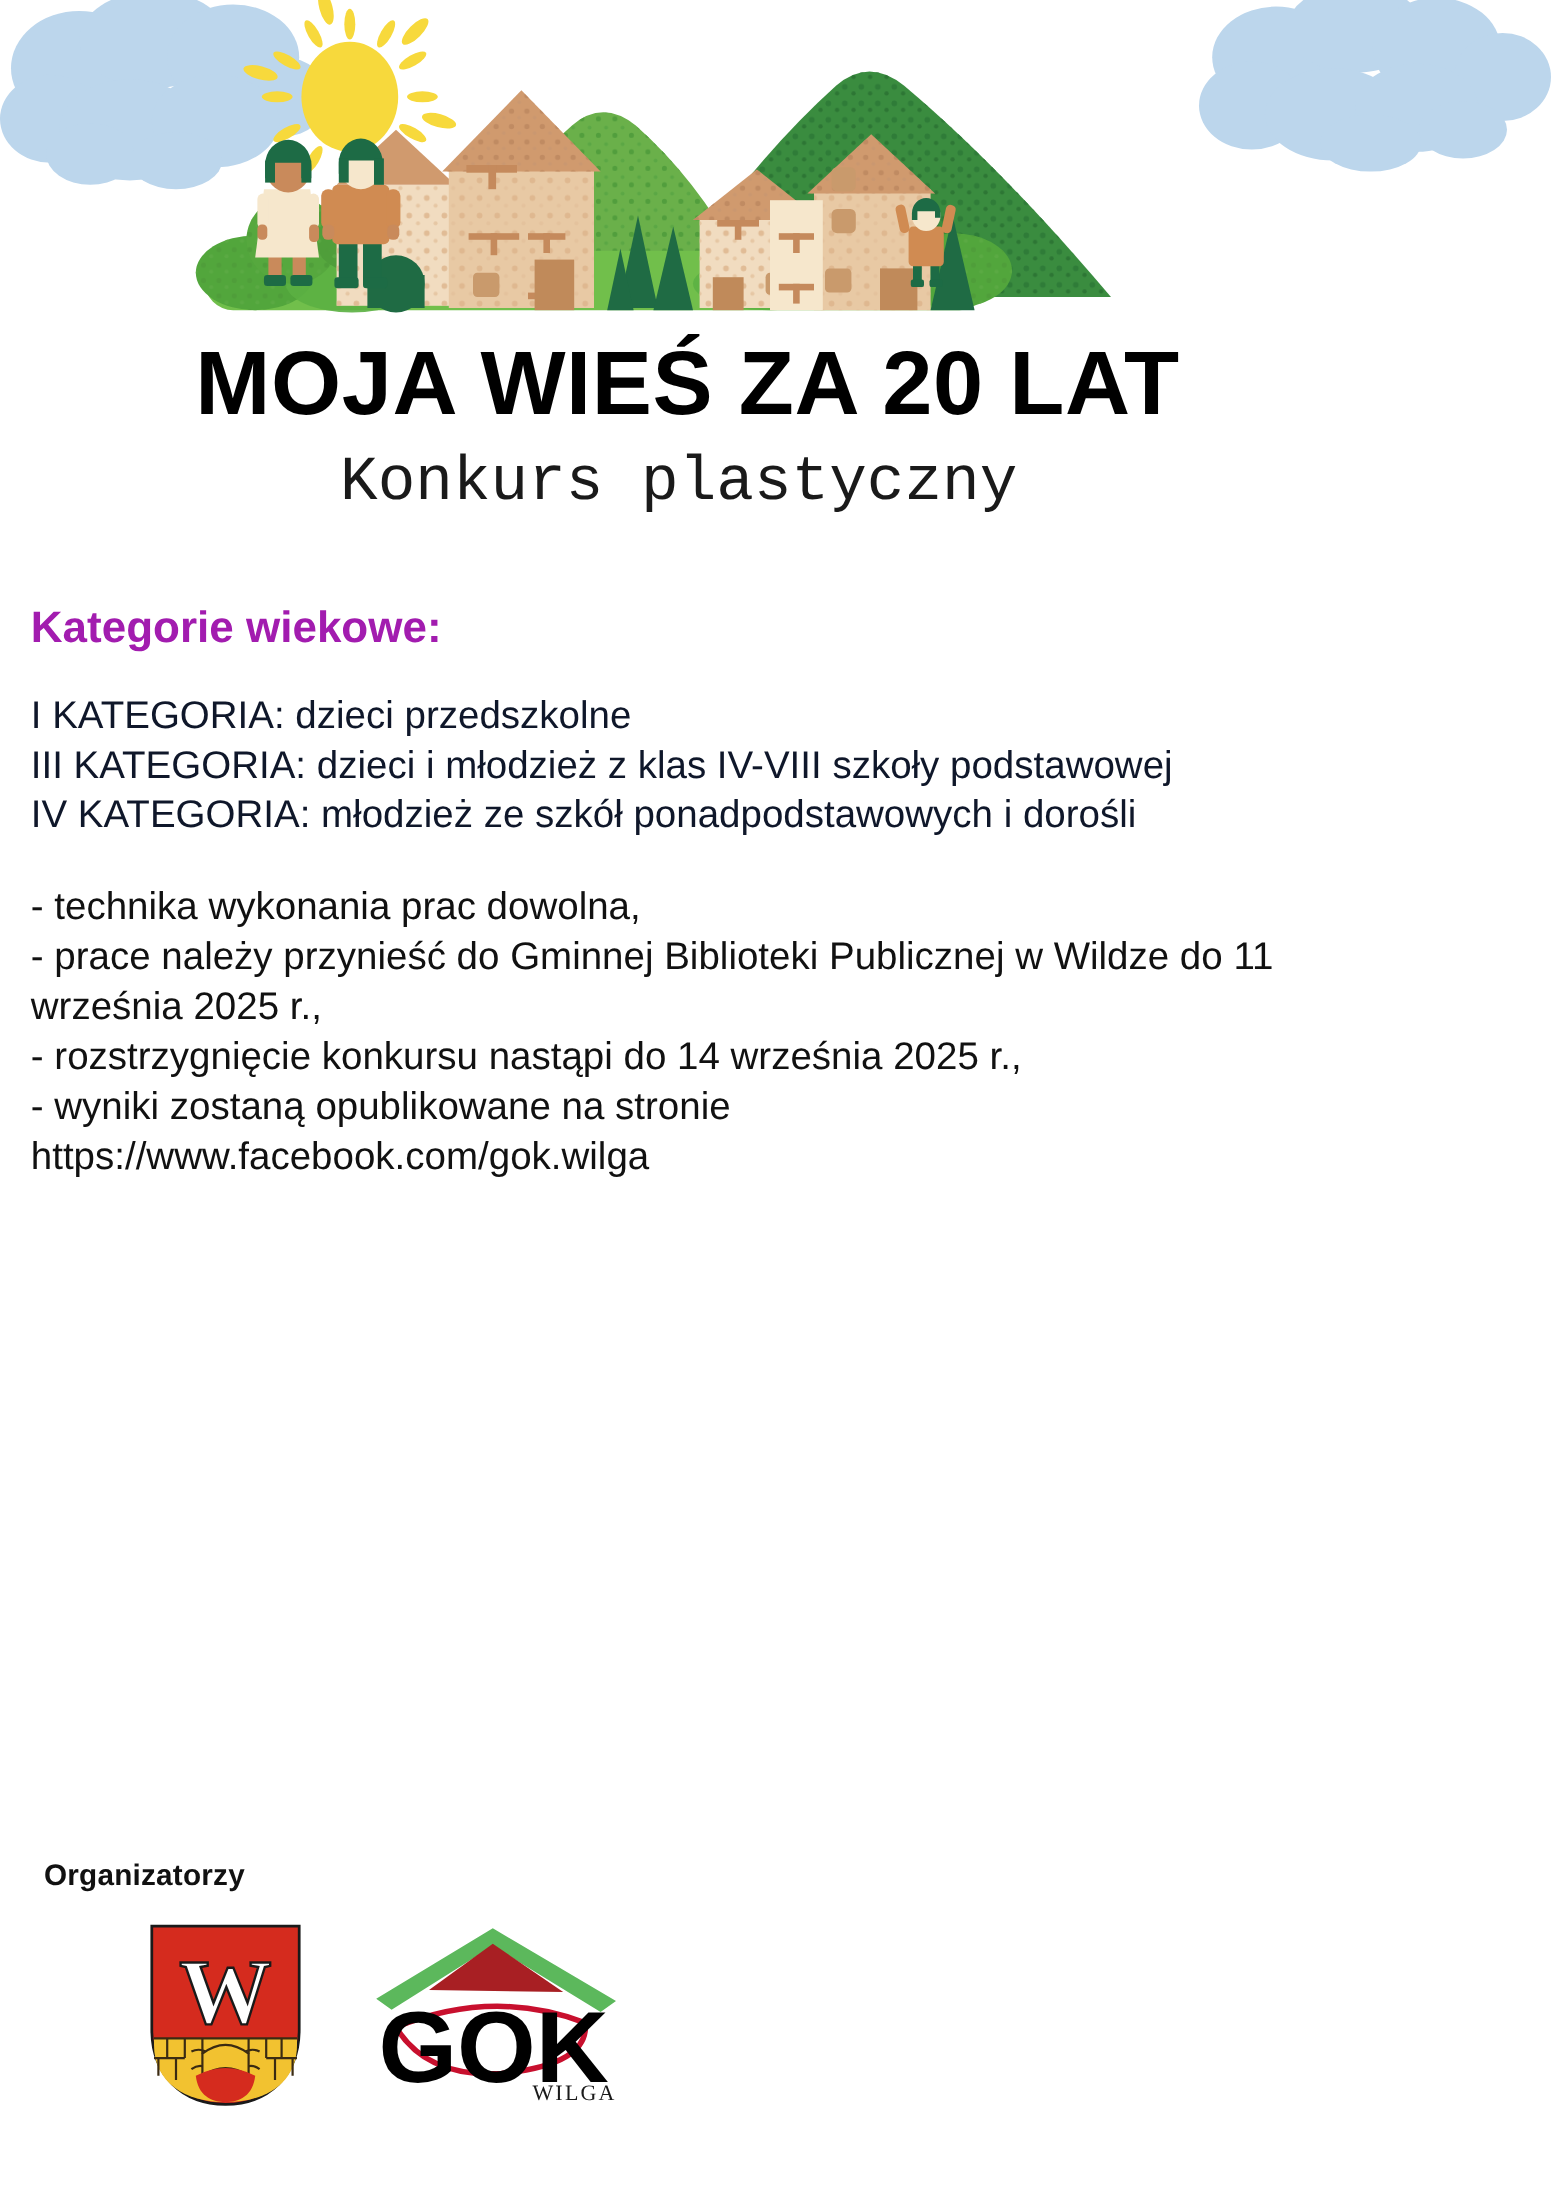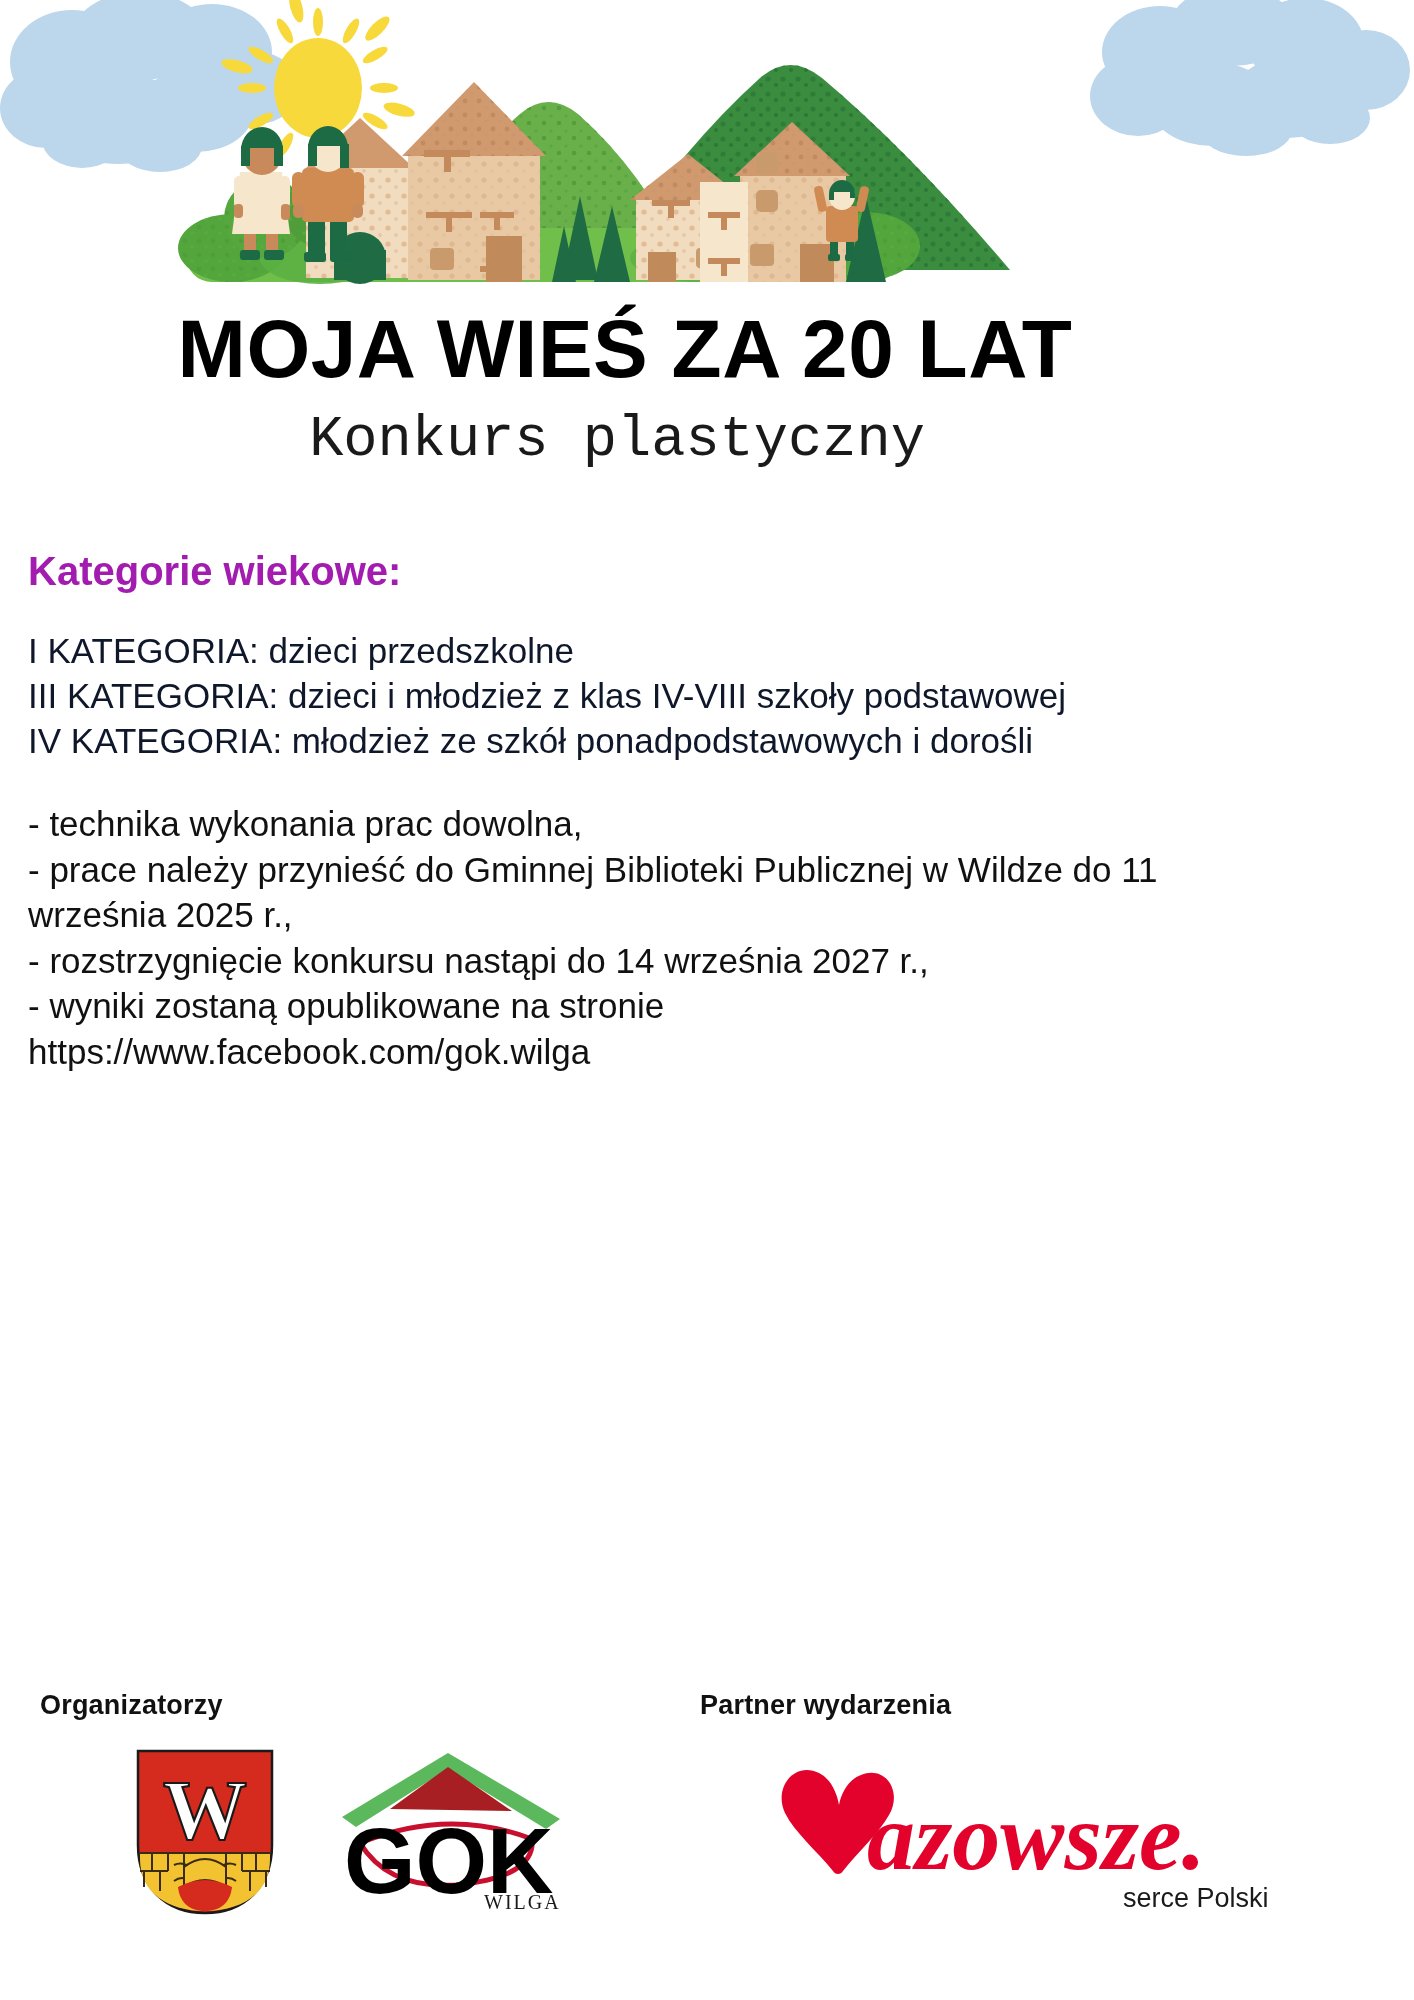--- a/index.html
+++ b/index.html
@@ -353,21 +353,21 @@
 
     <ul class="cat-list">
       <li>I KATEGORIA: dzieci przedszkolne</li>
       <li>III KATEGORIA: dzieci i młodzież z klas IV-VIII szkoły podstawowej</li>
       <li>IV KATEGORIA: młodzież ze szkół ponadpodstawowych i dorośli</li>
     </ul>
 
     <ul class="rules">
       <li>- technika wykonania prac dowolna,</li>
       <li>- prace należy przynieść do Gminnej Biblioteki Publicznej w Wildze do 11 września 2025 r.,</li>
-      <li>- rozstrzygnięcie konkursu nastąpi do 14 września 2027 r.,</li>
+      <li>- rozstrzygnięcie konkursu nastąpi do 14 września 2025 r.,</li>
       <li>- wyniki zostaną opublikowane na stronie https://www.facebook.com/gok.wilga</li>
     </ul>
   </div>
 
   <div class="footer">
 
     <div class="footer-col left">
       <p class="footer-label">Organizatorzy</p>
 
       <div class="logo-row">
@@ -410,33 +410,16 @@
 
             <path d="M24 96 Q112 60 196 92 Q200 130 120 138 Q52 142 24 96 Z" fill="none" stroke="#c8102e" stroke-width="5"></path>
             <text x="8" y="146" font-family="'Liberation Sans', sans-serif" font-size="92" font-weight="bold" fill="#000000">GOK</text>
             <text x="148" y="162" font-family="'Liberation Serif', serif" font-size="20" letter-spacing="2" fill="#1a1a1a">WILGA</text>
           </svg>
         </div>
 
       </div>
     </div>
 
-    <div class="footer-col right">
-      <p class="footer-label">Partner wydarzenia</p>
-
-      <div class="logo-row single">
-        <div>
-          <svg width="580" height="170" viewBox="0 0 580 170" xmlns="http://www.w3.org/2000/svg">
-
-            <g fill="#e3022b">
-              <path d="M30 66 C18 40 40 14 64 26 C76 32 82 46 84 58 C86 46 94 32 106 28 C130 18 148 44 134 68
-                       C124 86 104 104 88 124 C86 128 80 128 78 124 C62 104 40 86 30 66 Z"></path>
-            </g>
-            <text x="112" y="122" font-family="'Liberation Serif', serif" font-size="96" font-style="italic" font-weight="bold" fill="#e3022b">azowsze.</text>
-            <text x="368" y="160" font-family="'Liberation Sans', sans-serif" font-size="27" fill="#1a1a1a">serce Polski</text>
-          </svg>
-        </div>
-      </div>
-    </div>
 
   </div>
 
 </div>
 
 </body></html>

